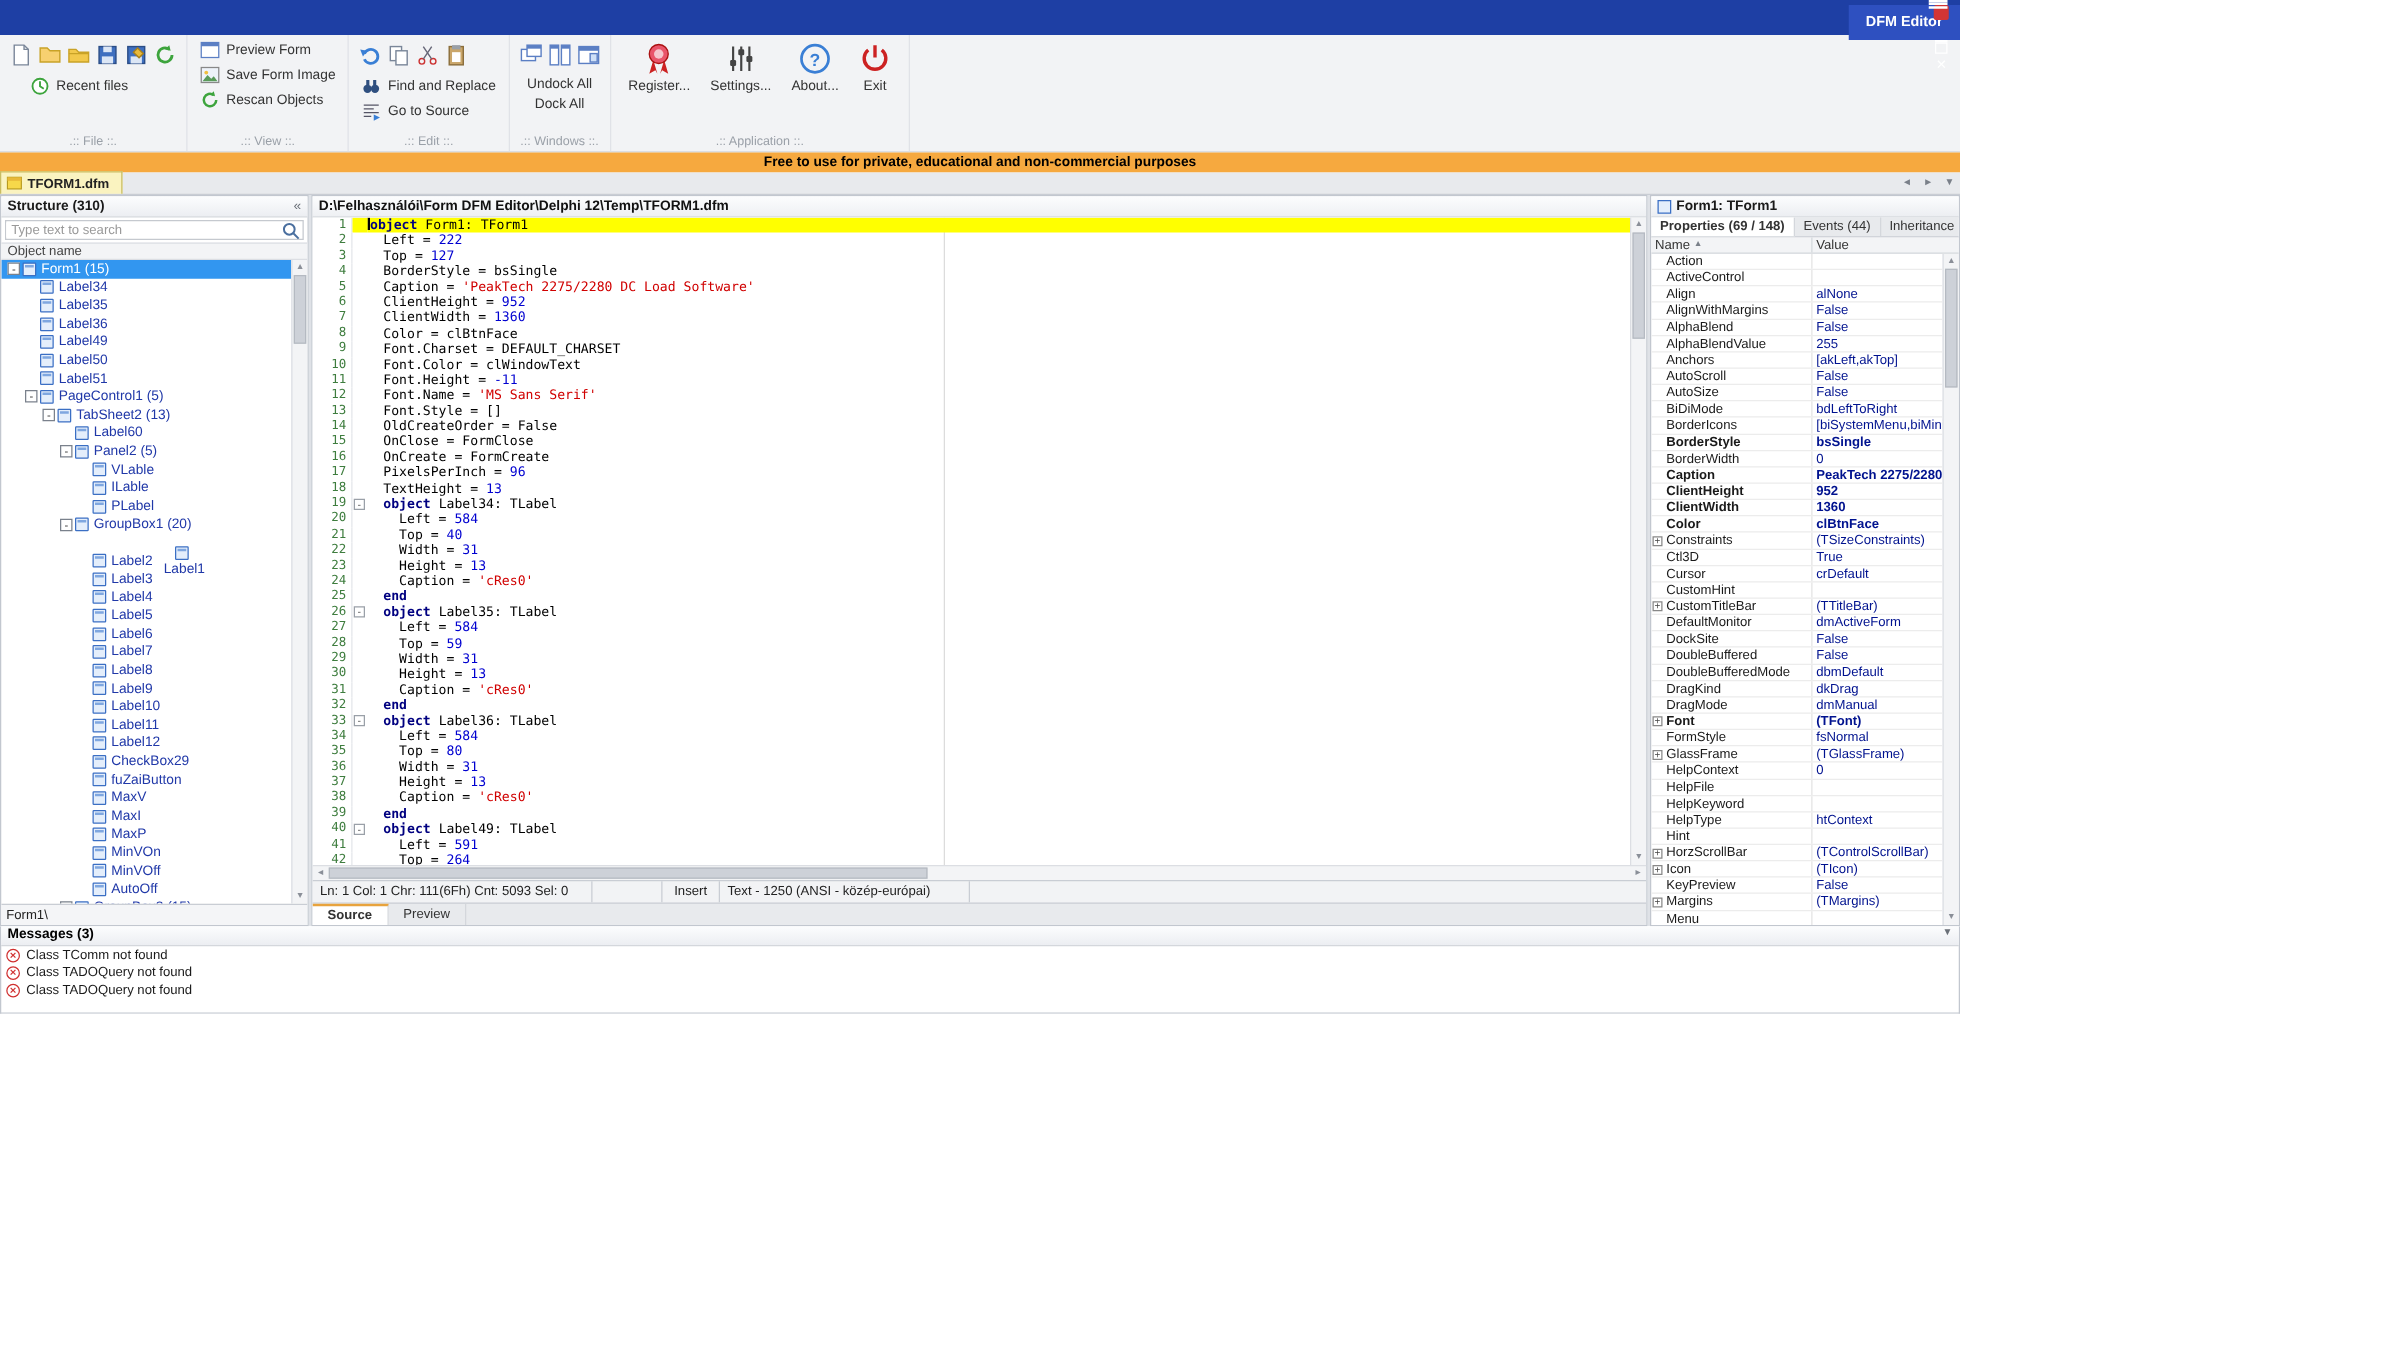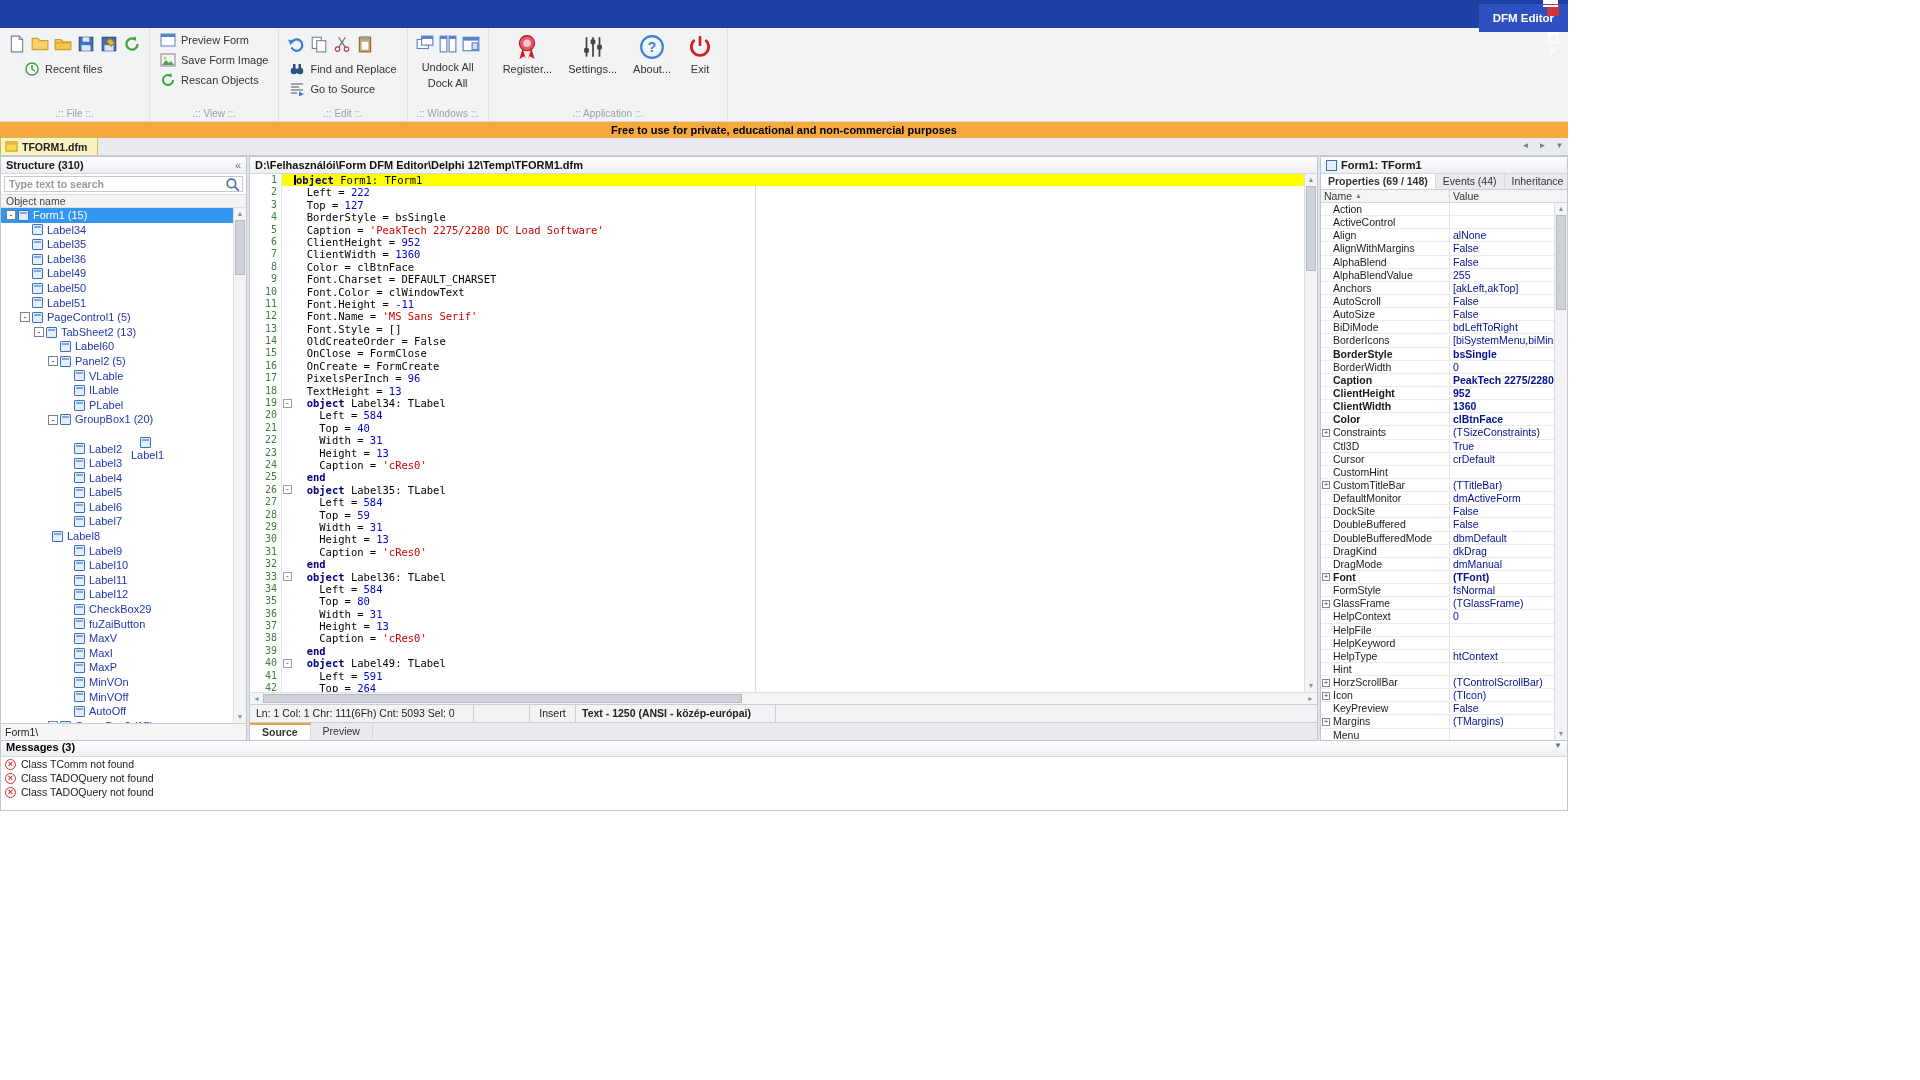--- a/index.html
+++ b/index.html
@@ -47,21 +47,21 @@
 
   
   .main { display:flex; height:585px; background:#dfe2e7; gap:2px; }
   .panel { background:#fff; border:1px solid #c2c7cf; display:flex; flex-direction:column; overflow:hidden; }
   .panel-hd { height:17px; flex:none; background:linear-gradient(#fcfdfe,#eceef2); border-bottom:1px solid #d4d7dc; display:flex; align-items:center; font-size:11px; font-weight:bold; color:#1a1a1a; padding:0 5px; }
 
   
   .left { width:247px; flex:none; }
   .hd-btn { margin-left:auto; color:#6a7078; font-size:11px; font-weight:normal; }
   .search-box { height:16px; flex:none; margin:2px 3px; border:1px solid #c5c9cf; background:#fff; display:flex; align-items:center; }
-  .search-box input { flex:1; border:0; outline:0; font-size:10.5px; padding:0 4px; font-family:"Liberation Sans",sans-serif; color:#222; min-width:0;font-weight:bold; }
+  .search-box input { flex:1; border:0; outline:0; font-size:10.5px; padding:0 4px; font-family:"Liberation Sans",sans-serif; color:#222; min-width:0; }
   .search-box input::placeholder { color:#999; }
   .search-ic { width:15px; height:14px; flex:none; margin-right:2px; }
   .col-hd { height:14px; flex:none; background:#f3f4f6; border-top:1px solid #dcdee3; border-bottom:1px solid #dcdee3; font-size:10.5px; color:#444; padding-left:5px; line-height:13px; }
   .tree-wrap { flex:1; display:flex; overflow:hidden; }
   .tree-rows { flex:1; overflow:hidden; }
   .tree-row { height:14.6px; line-height:14.6px; display:flex; align-items:center; white-space:nowrap; font-size:11px; color:#2038a8; }
   .tree-row.sel { background:#3296f0; color:#fff; }
   .expander { width:10px; height:10px; flex:none; margin-right:2px; font-size:9px; line-height:8px; text-align:center; color:#444; }
   .expander.on { border:1px solid #7a818c; background:#fff; color:#333; }
   .tree-row.sel .expander.on { color:#333; }
@@ -96,21 +96,21 @@
   .caret { display:inline-block; width:2px; height:10px; background:#000; vertical-align:-1px; }
   .hs { height:12px; flex:none; display:flex; background:#f3f4f6; border-top:1px solid #dcdee3; }
   .hs .arr { width:13px; flex:none; font-size:7px; line-height:11px; text-align:center; color:#8a8f98; }
   .hs .track { flex:1; position:relative; }
   .hs .thumb { position:absolute; left:0; top:1px; bottom:1px; width:46%; background:#cdd1d8; border:1px solid #b5bac2; }
   .status-bar { height:18px; flex:none; background:#f2f3f5; border-top:1px solid #c9cdd4; display:flex; font-size:10.5px; color:#222; line-height:17px; }
   .sb-seg { border-right:1px solid #c9cdd4; padding:0 6px; white-space:nowrap; overflow:hidden; }
   .sb-1 { width:224px; flex:none; }
   .sb-2 { width:56px; flex:none; }
   .sb-3 { width:46px; flex:none; text-align:center; }
-  .sb-4 { width:200px; flex:none;font-weight:bold; }
+  .sb-4 { width:200px; flex:none; }
   .sb-5 { flex:1; border-right:none; }
   .doc-tabs { height:18px; flex:none; background:#e8eaed; border-top:1px solid #c9cdd4; display:flex; font-size:10.5px; }
   .dtab { padding:0 12px; line-height:17px; color:#333; border-right:1px solid #d4d7dc; }
   .dtab.active { background:#fff; font-weight:bold; border-top:2px solid #e8a33d; line-height:15px; }
 
   
   .right { width:248px; flex:none; }
   .insp-icon { width:11px; height:11px; margin-right:4px; background:#e4eefb; border:1px solid #3b6fc4; }
   .insp-tabs { height:16px; flex:none; background:#e8eaed; border-bottom:1px solid #c9cdd4; display:flex; font-size:10.5px; }
   .itab { padding:0 7px; line-height:15px; color:#333; border-right:1px solid #d4d7dc; white-space:nowrap; }
@@ -516,21 +516,21 @@
             <div class="tree-row" style="padding-left: 61px;">
               <span class="expander"></span>
               <span class="node-icon"></span>
               <span class="tree-label">Label6</span>
             </div>
             <div class="tree-row" style="padding-left: 61px;">
               <span class="expander"></span>
               <span class="node-icon"></span>
               <span class="tree-label">Label7</span>
             </div>
-            <div class="tree-row" style="padding-left: 39px;">
+            <div class="tree-row" style="padding-left: 61px;">
               <span class="expander"></span>
               <span class="node-icon"></span>
               <span class="tree-label">Label8</span>
             </div>
             <div class="tree-row" style="padding-left: 61px;">
               <span class="expander"></span>
               <span class="node-icon"></span>
               <span class="tree-label">Label9</span>
             </div>
             <div class="tree-row" style="padding-left: 61px;">

